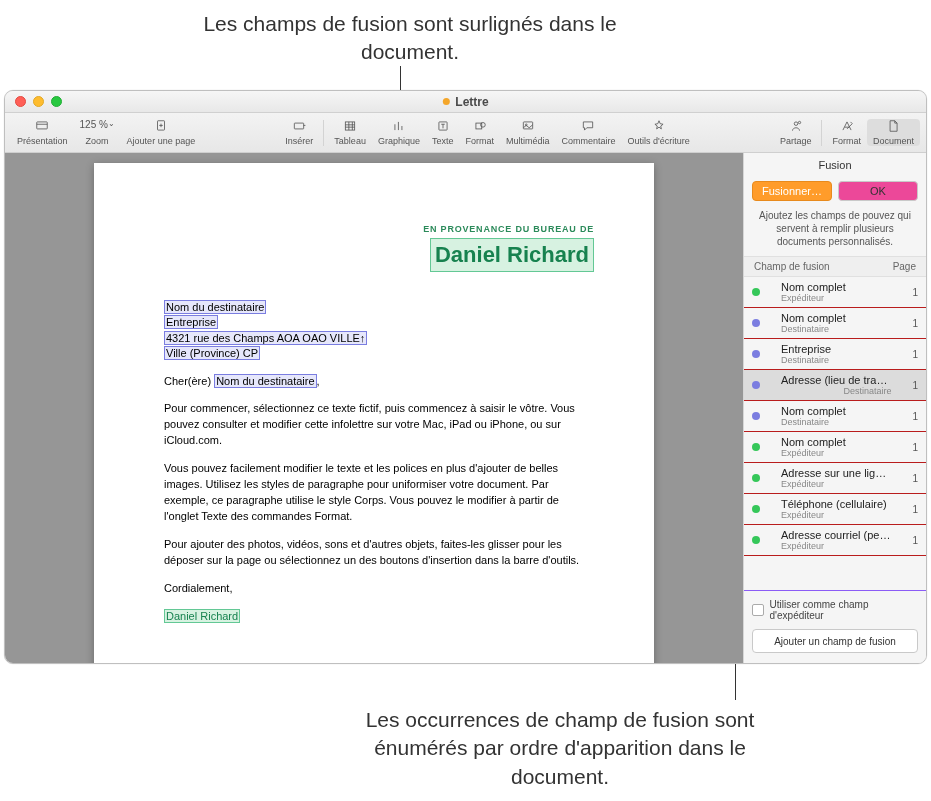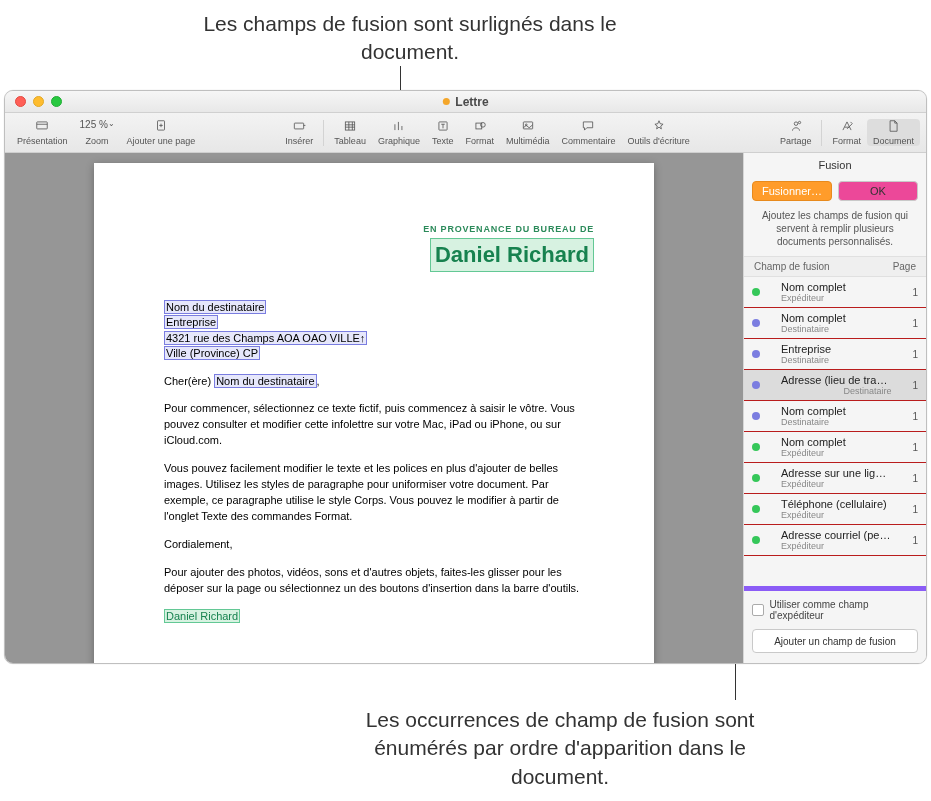--- a/index.html
+++ b/index.html
@@ -207,21 +207,21 @@
   }
   .sb-row.sel { background:#dcdcdc;text-align:right; }
   .dot { width:8px; height:8px; border-radius:50%; flex-shrink:0; }
   .dot.green { background:#35c759; }
   .dot.purple { background:#7b7de0; }
   .sb-row-main { flex:1; overflow:hidden; }
   .sb-row-title { font-size:11px; color:#222; white-space:nowrap; overflow:hidden; text-overflow:ellipsis; }
   .sb-row-sub { font-size:9px; color:#888; }
   .sb-row-page { font-size:10px; color:#555; }
   .sb-footer {
-    border-top:5px solid #8b5cf6;
+    border-top:1px solid #8b5cf6;
     padding:8px 8px 10px;
     display:flex;
     flex-direction:column;
     gap:8px;
   }
   .chk-row {
     display:flex; align-items:center; gap:6px;
     font-size:10px; color:#444;
   }
   .chkbox {
@@ -416,35 +416,35 @@
           <div><span class="mf">Entreprise</span></div>
           <div><span class="mf">4321 rue des Champs AOA OAO VILLE↑</span></div>
           <div><span class="mf">Ville (Province)  CP</span></div>
         </div>
         <div class="para">
           <span>Cher(ère)</span>
           <span class="mf">Nom du destinataire</span>,
         </div>
         <div class="para">Pour commencer, sélectionnez ce texte fictif, puis commencez à saisir le vôtre. Vous pouvez consulter et modifier cette infolettre sur votre Mac, iPad ou iPhone, ou sur iCloud.com.</div>
         <div class="para">Vous pouvez facilement modifier le texte et les polices en plus d'ajouter de belles images. Utilisez les styles de paragraphe pour uniformiser votre document. Par exemple, ce paragraphe utilise le style Corps. Vous pouvez le modifier à partir de l'onglet Texte des commandes Format.</div>
+        <div class="para">Pour ajouter des photos, vidéos, sons et d'autres objets, faites-les glisser pour les déposer sur la page ou sélectionnez un des boutons d'insertion dans la barre d'outils.</div>
         <div class="para">Cordialement,</div>
-        <div class="para">Pour ajouter des photos, vidéos, sons et d'autres objets, faites-les glisser pour les déposer sur la page ou sélectionnez un des boutons d'insertion dans la barre d'outils.</div>
         <div class="para">
           <span class="mf green">Daniel Richard</span>
         </div>
       </div>
     </div>
 
     <div class="sidebar">
       <div class="sb-title">Fusion</div>
       <div class="sb-buttons">
         <div class="pill primary">Fusionner…</div>
         <div class="pill">OK</div>
       </div>
-      <div class="sb-help">Ajoutez les champs de fusion qui servent à remplir plusieurs documents personnalisés.</div>
+      <div class="sb-help">Ajoutez les champs de pouvez qui servent à remplir plusieurs documents personnalisés.</div>
       <div class="sb-header">
         <span>Champ de fusion</span>
         <span>Page</span>
       </div>
       <div class="sb-list" id="sb-list">
           <div class="sb-row">
             <span class="dot green"></span>
             <div class="sb-row-main">
               <div class="sb-row-title">Nom complet</div>
               <div class="sb-row-sub">Expéditeur</div>

